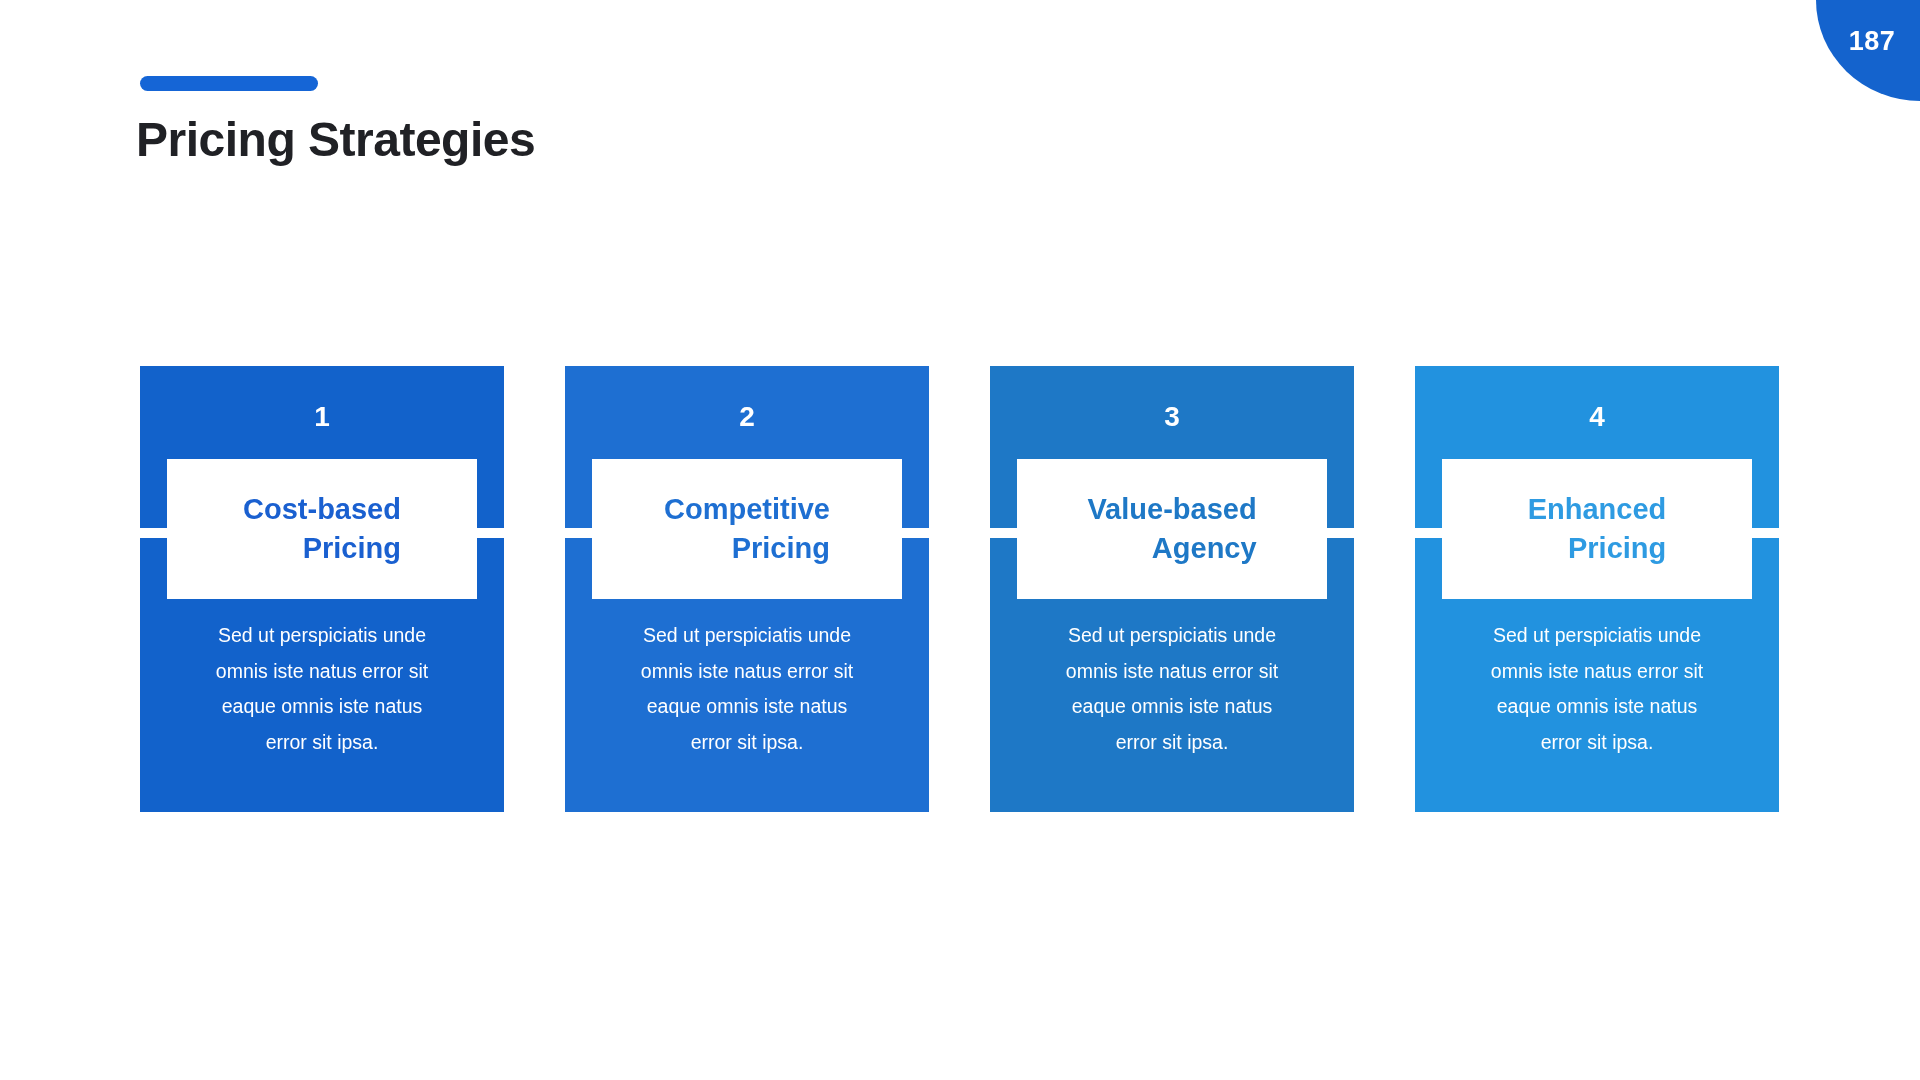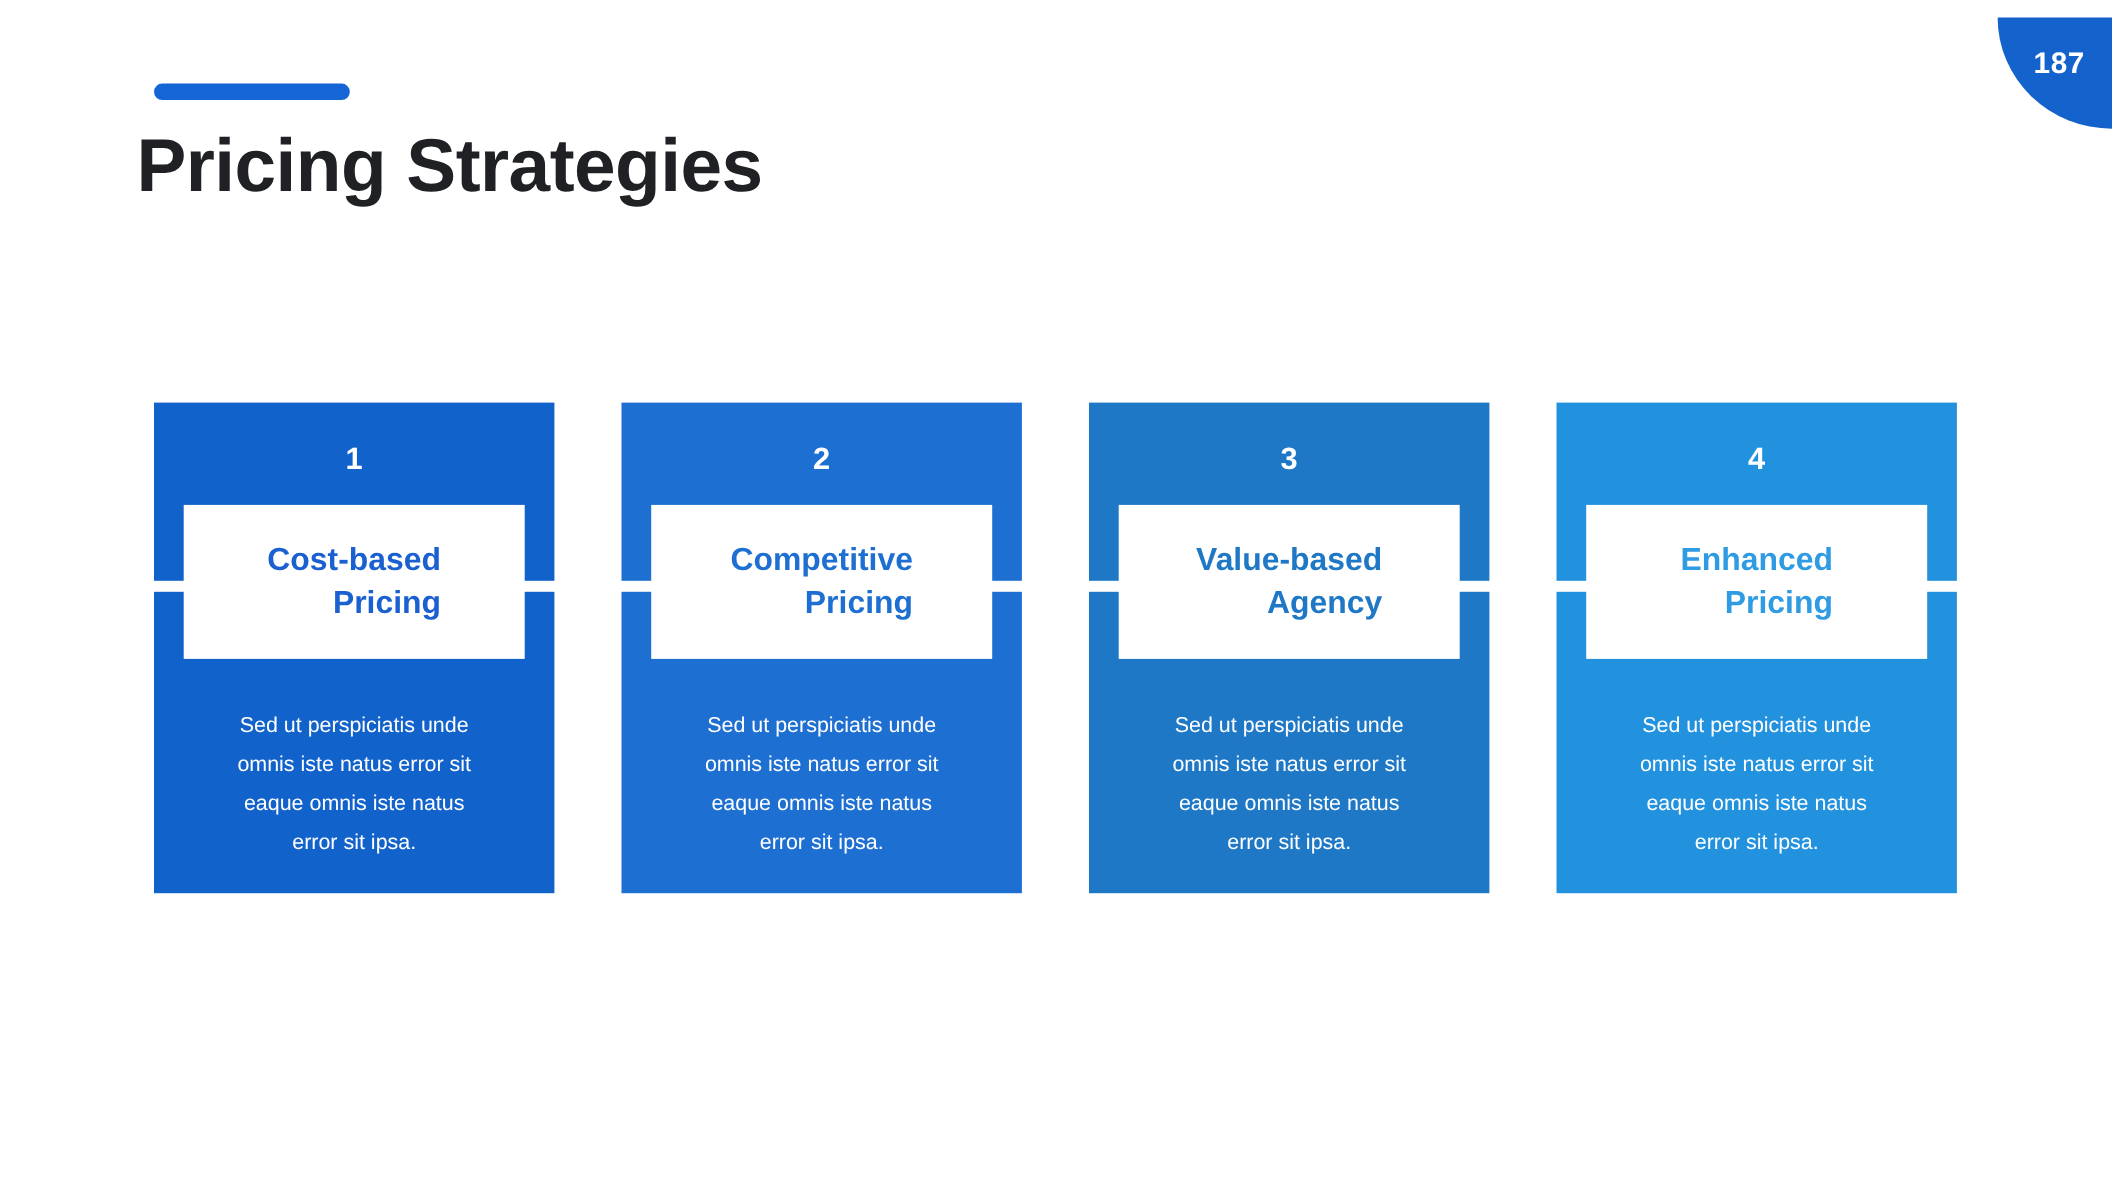--- a/index.html
+++ b/index.html
@@ -18,32 +18,32 @@
   
   .accent-bar {
     position: absolute;
     left: 140px; top: 76px;
     width: 178px; height: 15px;
     border-radius: 8px;
     background: var(--accent, #1565d6);
   }
   .page-title {
     position: absolute;
-    left: 124px; top: 112px;
-    font-size: 68px;
+    left: 136px; top: 112px;
+    font-size: 48px;
     font-weight: 800;
     letter-spacing: -0.5px;
     color: #202125;
     line-height: 1.15;
   }
 
   
   .page-badge {
     position: absolute;
-    top: 16px; right: 0;
+    top: 0; right: 0;
     width: 104px; height: 101px;
     background: var(--badge-bg, #1463cd);
     border-bottom-left-radius: 100% 100%;
     display: flex;
     align-items: center;
     justify-content: center;
     padding: 0 6px 18px 14px;
   }
   .page-badge span {
     color: #ffffff;
@@ -95,21 +95,21 @@
     text-align: right;
   }
   .card-title {
     color: var(--title-color);
     font-size: 29px;
     font-weight: 800;
     line-height: 39px;
     white-space: pre-line;
   }
   .card-body {
-    margin-top: 104px;
+    margin-top: 80px;
     padding: 0 36px;
     text-align: center;
     color: #ffffff;
     font-size: 19.5px;
     font-weight: 400;
     line-height: 35.5px;
     white-space: pre-line;
   }
 
   

